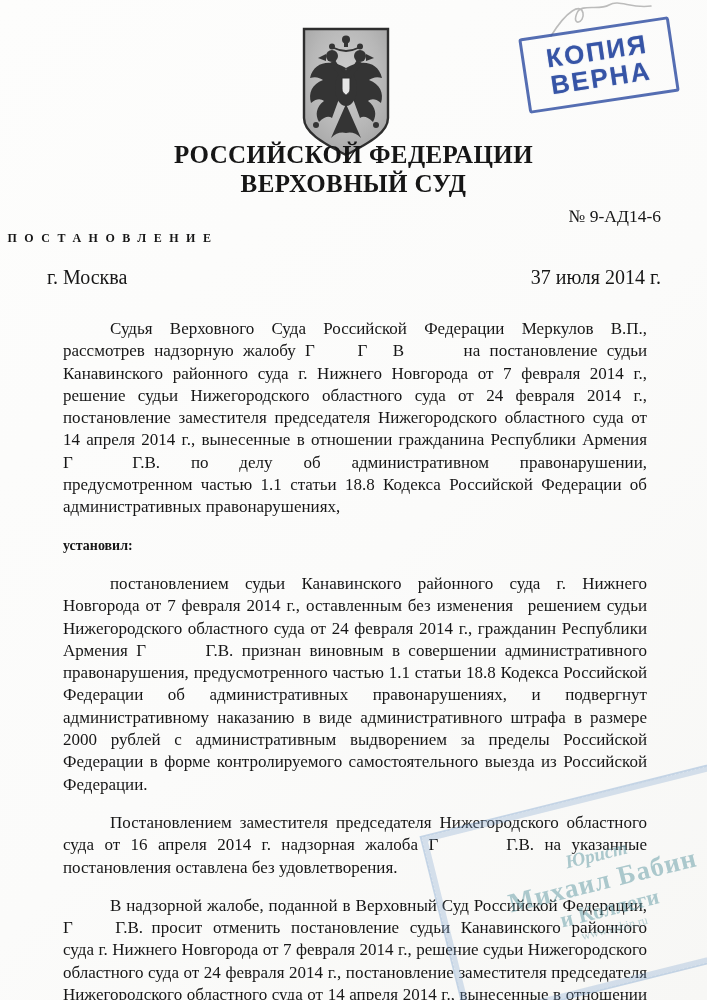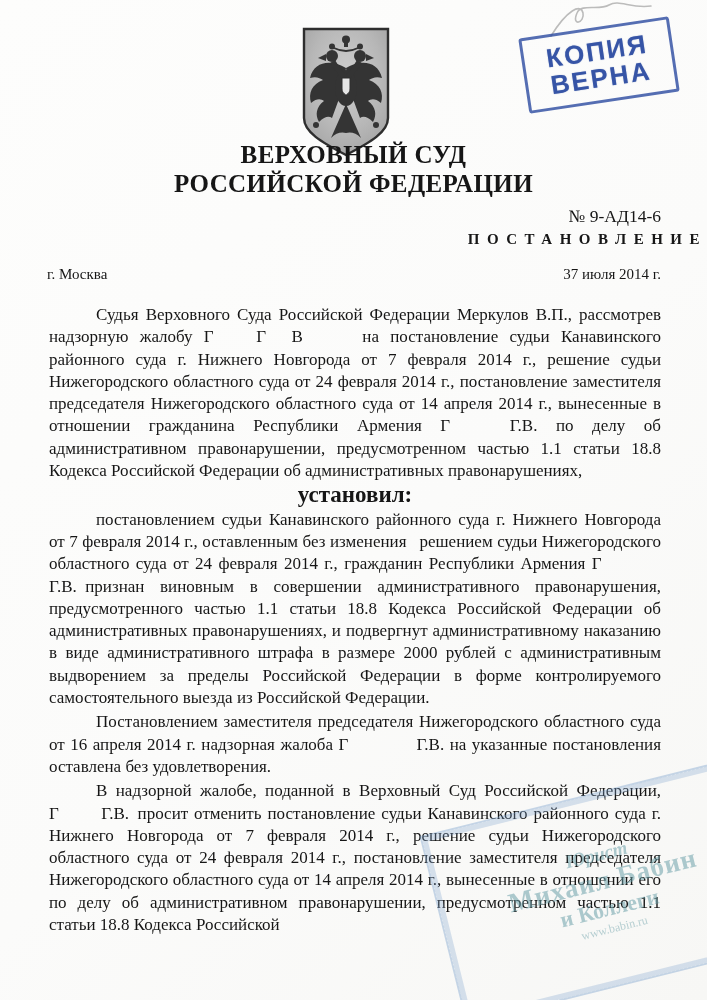--- a/index.html
+++ b/index.html
@@ -30,35 +30,35 @@
     text-shadow:0 0 1px rgba(42,74,160,.55);
   }
   
   .court-title{
     position:absolute;top:140px;left:0;right:0;
     text-align:center;font-weight:bold;font-size:25px;line-height:1.17;
     letter-spacing:.4px;
   }
   .case-number{position:absolute;top:206px;right:46px;font-size:17.5px;text-align:right;}
   .doc-type{
-    position:absolute;top:231px;left:0;right:0;text-align:right;
-    font-weight:bold;font-size:15px;letter-spacing:7.5px;text-indent:7.5px;
+    position:absolute;top:231px;left:0;right:0;text-align:left;
+    font-weight:bold;font-size:12px;letter-spacing:7.5px;text-indent:7.5px;
   }
   .place-date{
     position:absolute;top:266px;left:47px;right:46px;
-    display:flex;justify-content:space-between;font-size:15px;
+    display:flex;justify-content:space-between;font-size:20px;
   }
   
   .body-text{
     position:absolute;top:302px;left:47px;right:44px;bottom:0;
     font-size:17px;line-height:22.3px;text-align:justify;
   }
-  .body-text p{margin:2px;text-indent:47px;}
+  .body-text p{margin:16px;text-indent:47px;}
   .ruling-heading{
-    margin:15px 0 14px;text-align:center;font-weight:bold;font-size:23px;
+    margin:15px 0 14px;font-weight:bold;font-size:14px;
     text-indent:0 !important;
   }
   
   .watermark{
     position:absolute;left:438px;top:793px;width:330px;height:190px;
     transform:rotate(-14deg);
     border:2px solid rgba(125,162,205,.42);
     box-shadow:inset 0 0 0 3px rgba(253,253,252,.0), inset 0 0 0 5px rgba(125,162,205,.30);
     display:flex;flex-direction:column;align-items:center;justify-content:center;
     pointer-events:none;
@@ -112,22 +112,22 @@
         <path d="M33,22 Q45,28 57,22" fill="none" stroke="#343434" stroke-width="1.8"></path>
         <path d="M45,78 L30,112 Q37,105 45,107 Q53,105 60,112 Z"></path>
         <circle cx="15" cy="99" r="3"></circle>
         <circle cx="75" cy="99" r="3"></circle>
       </g>
       <path d="M41,52 h8 v11 c0,4 -4,6 -4,6 c0,0 -4,-2 -4,-6 Z" fill="#e6e6e6" stroke="#2e2e2e" stroke-width="1"></path>
     </svg>
   </div>
 
   <div class="court-title">
+    <div>РОССИЙСКОЙ ФЕДЕРАЦИИ</div>
     <div>ВЕРХОВНЫЙ СУД</div>
-    <div>РОССИЙСКОЙ ФЕДЕРАЦИИ</div>
   </div>
 
   <div class="case-number">№ 9-АД14-6</div>
 
   <div class="doc-type">ПОСТАНОВЛЕНИЕ</div>
 
   <div class="place-date">
     <span>г. Москва</span>
     <span>37 июля 2014 г.</span>
   </div>

